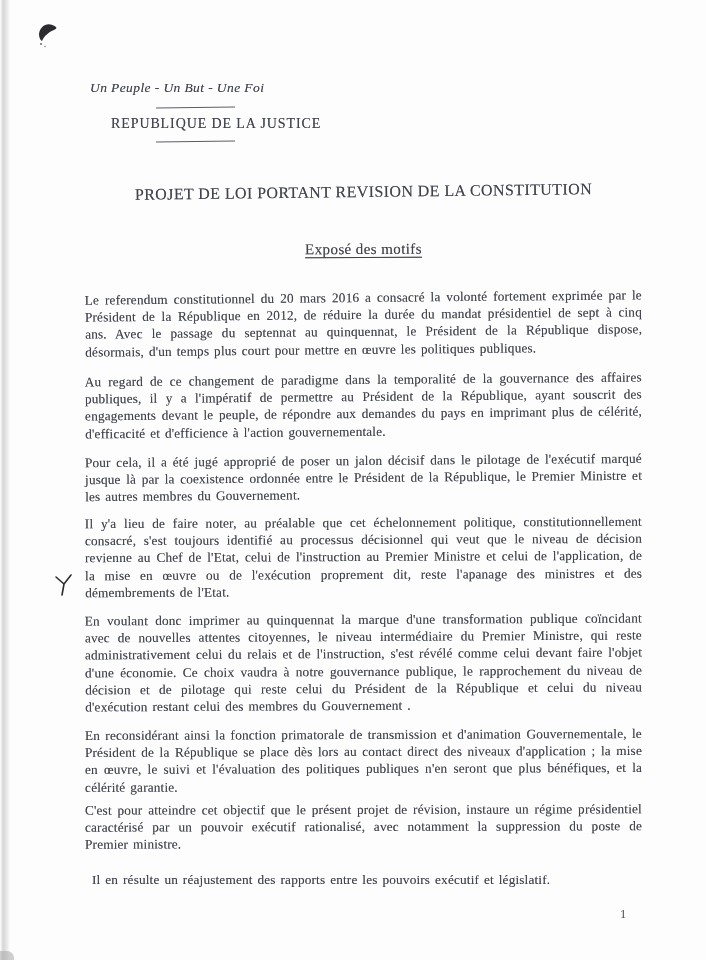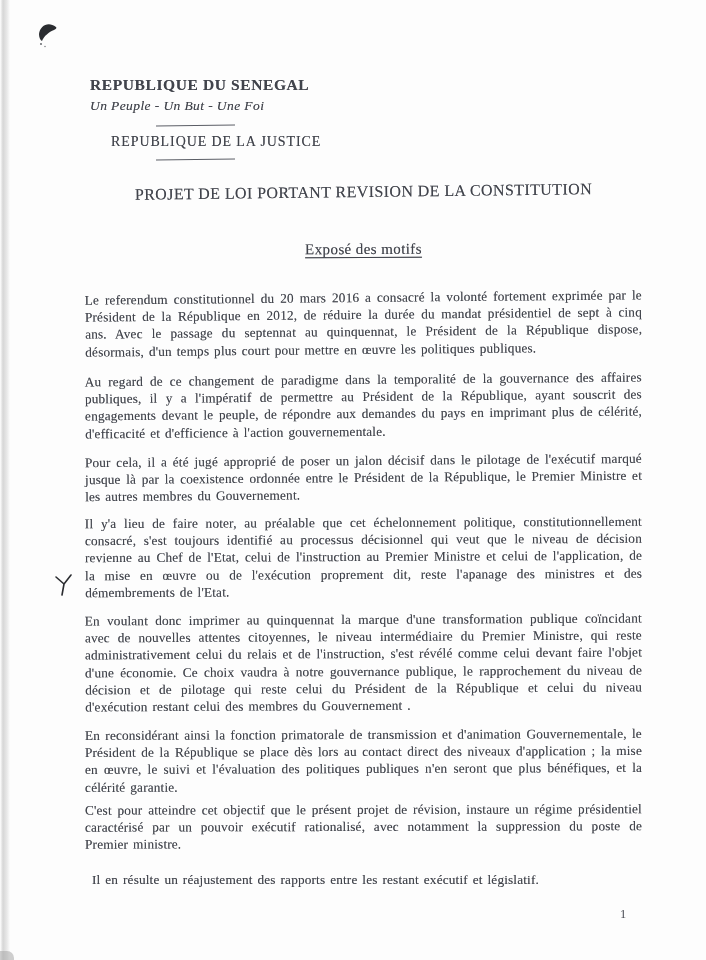--- a/index.html
+++ b/index.html
@@ -125,21 +125,20 @@
   <div class="scan-edge"></div>
   <div class="corner-smudge"></div>
 
   <svg class="ink-blot" viewBox="0 0 28 30">
     <path d="M4 15 C5 7, 13 2, 21 8 C22 9, 21 10, 19 11 C14 13, 9 17, 7 22 C5 21, 4 18, 4 15 Z" fill="#2a2c30"></path>
     <circle cx="6" cy="25" r="0.9" fill="#55585f"></circle>
     <circle cx="10" cy="27.5" r="0.7" fill="#6a6d73"></circle>
   </svg>
 
   <div class="letterhead">
-    <div class="republic">REPUBLIQUE DU SENEGAL</div>
     <div class="motto">Un Peuple - Un But - Une Foi</div>
     <div class="rule rule1"></div>
     <div class="ministry">REPUBLIQUE DE LA JUSTICE</div>
     <div class="rule rule2"></div>
   </div>
 
   <div class="doc-title">PROJET DE LOI PORTANT REVISION DE LA CONSTITUTION</div>
 
   <div class="section-heading">Exposé des motifs</div>
 
@@ -147,17 +146,17 @@
     <path d="M3 6 L11 13 M18 4 L11 13 M11 13 L9 24" stroke="#2a2c30" stroke-width="1.6" fill="none" stroke-linecap="round"></path>
   </svg>
 
   <div class="para p1">Le referendum constitutionnel du 20 mars 2016 a consacré la volonté fortement exprimée par le Président de la République en 2012, de réduire la durée du mandat présidentiel de sept à cinq ans. Avec le passage du septennat au quinquennat, le Président de la République dispose, désormais, d'un temps plus court pour mettre en œuvre les politiques publiques.</div>
   <div class="para p2">Au regard de ce changement de paradigme dans la temporalité de la gouvernance des affaires publiques, il y a l'impératif de permettre au Président de la République, ayant souscrit des engagements devant le peuple, de répondre aux demandes du pays en imprimant plus de célérité, d'efficacité et d'efficience à l'action gouvernementale.</div>
   <div class="para p3">Pour cela, il a été jugé approprié de poser un jalon décisif dans le pilotage de l'exécutif marqué jusque là par la coexistence ordonnée entre le Président de la République, le Premier Ministre et les autres membres du Gouvernement.</div>
   <div class="para p4">Il y'a lieu de faire noter, au préalable que cet échelonnement politique, constitutionnellement consacré, s'est toujours identifié au processus décisionnel qui veut que le niveau de décision revienne au Chef de l'Etat, celui de l'instruction au Premier Ministre et celui de l'application, de la mise en œuvre ou de l'exécution proprement dit, reste l'apanage des ministres et des démembrements de l'Etat.</div>
   <div class="para p5">En voulant donc imprimer au quinquennat la marque d'une transformation publique coïncidant avec de nouvelles attentes citoyennes, le niveau intermédiaire du Premier Ministre, qui reste administrativement celui du relais et de l'instruction, s'est révélé comme celui devant faire l'objet d'une économie. Ce choix vaudra à notre gouvernance publique, le rapprochement du niveau de décision et de pilotage qui reste celui du Président de la République et celui du niveau d'exécution restant celui des membres du Gouvernement .</div>
   <div class="para p6">En reconsidérant ainsi la fonction primatorale de transmission et d'animation Gouvernementale, le Président de la République se place dès lors au contact direct des niveaux d'application ; la mise en œuvre, le suivi et l'évaluation des politiques publiques n'en seront que plus bénéfiques, et la célérité garantie.</div>
   <div class="para p7">C'est pour atteindre cet objectif que le présent projet de révision, instaure un régime présidentiel caractérisé par un pouvoir exécutif rationalisé, avec notamment la suppression du poste de Premier ministre.</div>
-  <div class="para p8">Il en résulte un réajustement des rapports entre les restant exécutif et législatif.</div>
+  <div class="para p8">Il en résulte un réajustement des rapports entre les pouvoirs exécutif et législatif.</div>
 
   <div class="page-number">1</div>
 
 </div>
 
 </body></html>

